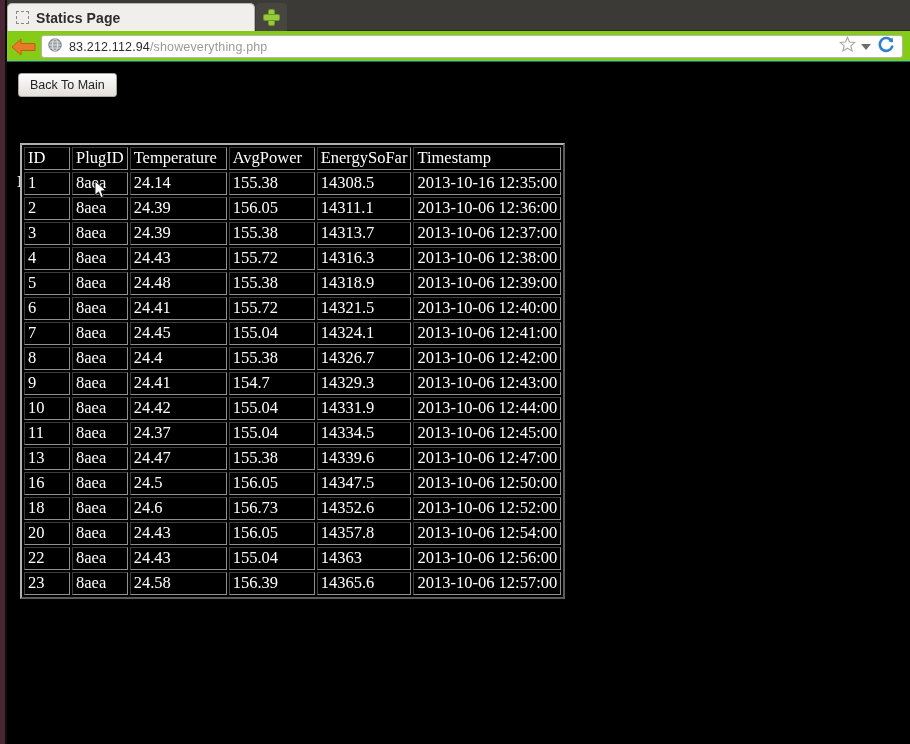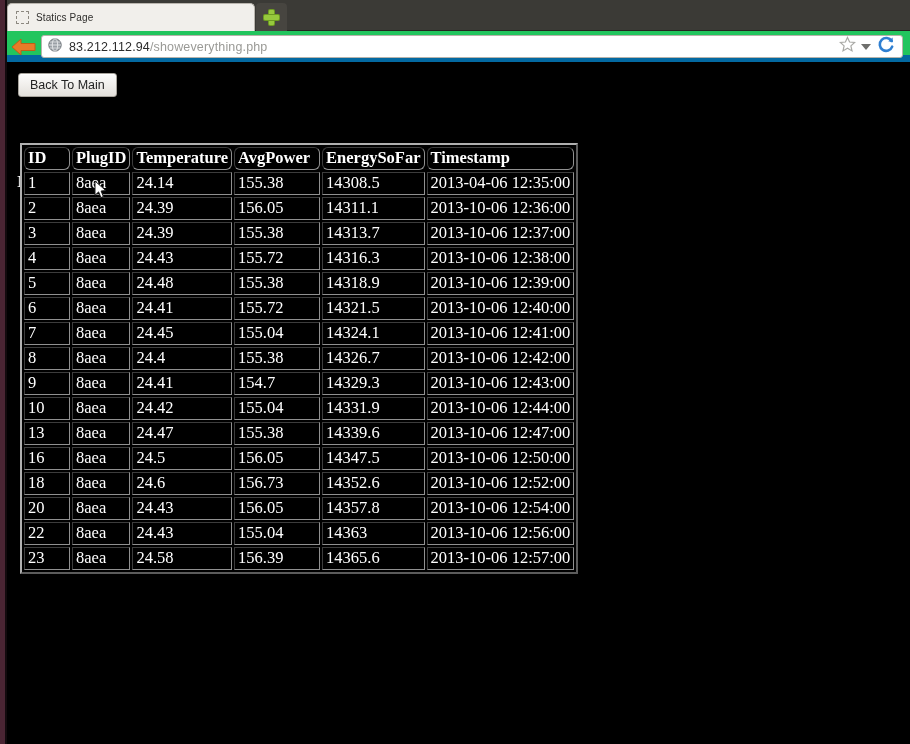--- a/index.html
+++ b/index.html
@@ -63,26 +63,27 @@
     overflow: hidden;
   }
   .tab-favicon {
     width: 13px; height: 13px;
     border: 1px dashed #8c8880;
     margin-right: 7px;
     flex: 0 0 auto;
     border-radius: 1px;
   }
   .tab-title {
-    font-size: 10px;
+    font-size: 14px;
     color: #2e2d2b;
     white-space: nowrap;
     overflow: hidden;
     text-overflow: ellipsis;
     letter-spacing: 0.1px;
+    font-weight: bold;
   }
 
   .newtab {
     position: absolute;
     left: 256px; top: 3px;
     width: 31px; height: 28px;
     background: #474540;
     border-top-left-radius: 4px;
     border-top-right-radius: 4px;
     display: flex;
@@ -101,22 +102,22 @@
     box-shadow: 0 0 0 1px #6d9a23;
   }
   .plus-icon::before { left: 5px; top: 0px; width: 5px; height: 15px; }
   .plus-icon::after  { left: 0px; top: 5px; width: 15px; height: 5px; }
 
   
   .navbar {
     position: absolute;
     left: 0; top: 31px;
     width: 910px; height: 31px;
-    background: #22c55e;
-    border-bottom: 7px solid #0369a1;
+    background: #84cc16;
+    border-bottom: 1px solid #0369a1;
     display: flex;
     align-items: center;
   }
 
   .back-arrow {
     position: absolute;
     left: 11px; top: 7px;
     width: 26px; height: 18px;
   }
 
@@ -209,21 +210,21 @@
     color: #ffffff;
     font-weight: normal;
     text-align: left;
     vertical-align: middle;
     height: 21px;
     padding: 0px 3px 1px 3px;
     white-space: nowrap;
     line-height: 20px;
   }
 
-  table.data th { font-weight: bold; border-radius: 6px; }
+  table.data th { font-weight: normal; }
 
   
   table.data col.c-id    { width: 46px; }
   table.data col.c-plug  { width: 52px; }
   table.data col.c-temp  { width: 97px; }
   table.data col.c-power { width: 86px; }
   table.data col.c-energ { width: 92px; }
   table.data col.c-time  { width: 147px; }
 
   
@@ -319,21 +320,21 @@
               <th>Timestamp</th>
             </tr>
         </thead>
         <tbody id="body-rows">
             <tr>
               <td>1</td>
               <td>8aea</td>
               <td>24.14</td>
               <td>155.38</td>
               <td>14308.5</td>
-              <td>2013-04-06 12:35:00</td>
+              <td>2013-10-16 12:35:00</td>
             </tr>
             <tr>
               <td>2</td>
               <td>8aea</td>
               <td>24.39</td>
               <td>156.05</td>
               <td>14311.1</td>
               <td>2013-10-06 12:36:00</td>
             </tr>
             <tr>
@@ -392,20 +393,28 @@
               <td>14329.3</td>
               <td>2013-10-06 12:43:00</td>
             </tr>
             <tr>
               <td>10</td>
               <td>8aea</td>
               <td>24.42</td>
               <td>155.04</td>
               <td>14331.9</td>
               <td>2013-10-06 12:44:00</td>
+            </tr>
+            <tr>
+              <td>11</td>
+              <td>8aea</td>
+              <td>24.37</td>
+              <td>155.04</td>
+              <td>14334.5</td>
+              <td>2013-10-06 12:45:00</td>
             </tr>
             <tr>
               <td>13</td>
               <td>8aea</td>
               <td>24.47</td>
               <td>155.38</td>
               <td>14339.6</td>
               <td>2013-10-06 12:47:00</td>
             </tr>
             <tr>

